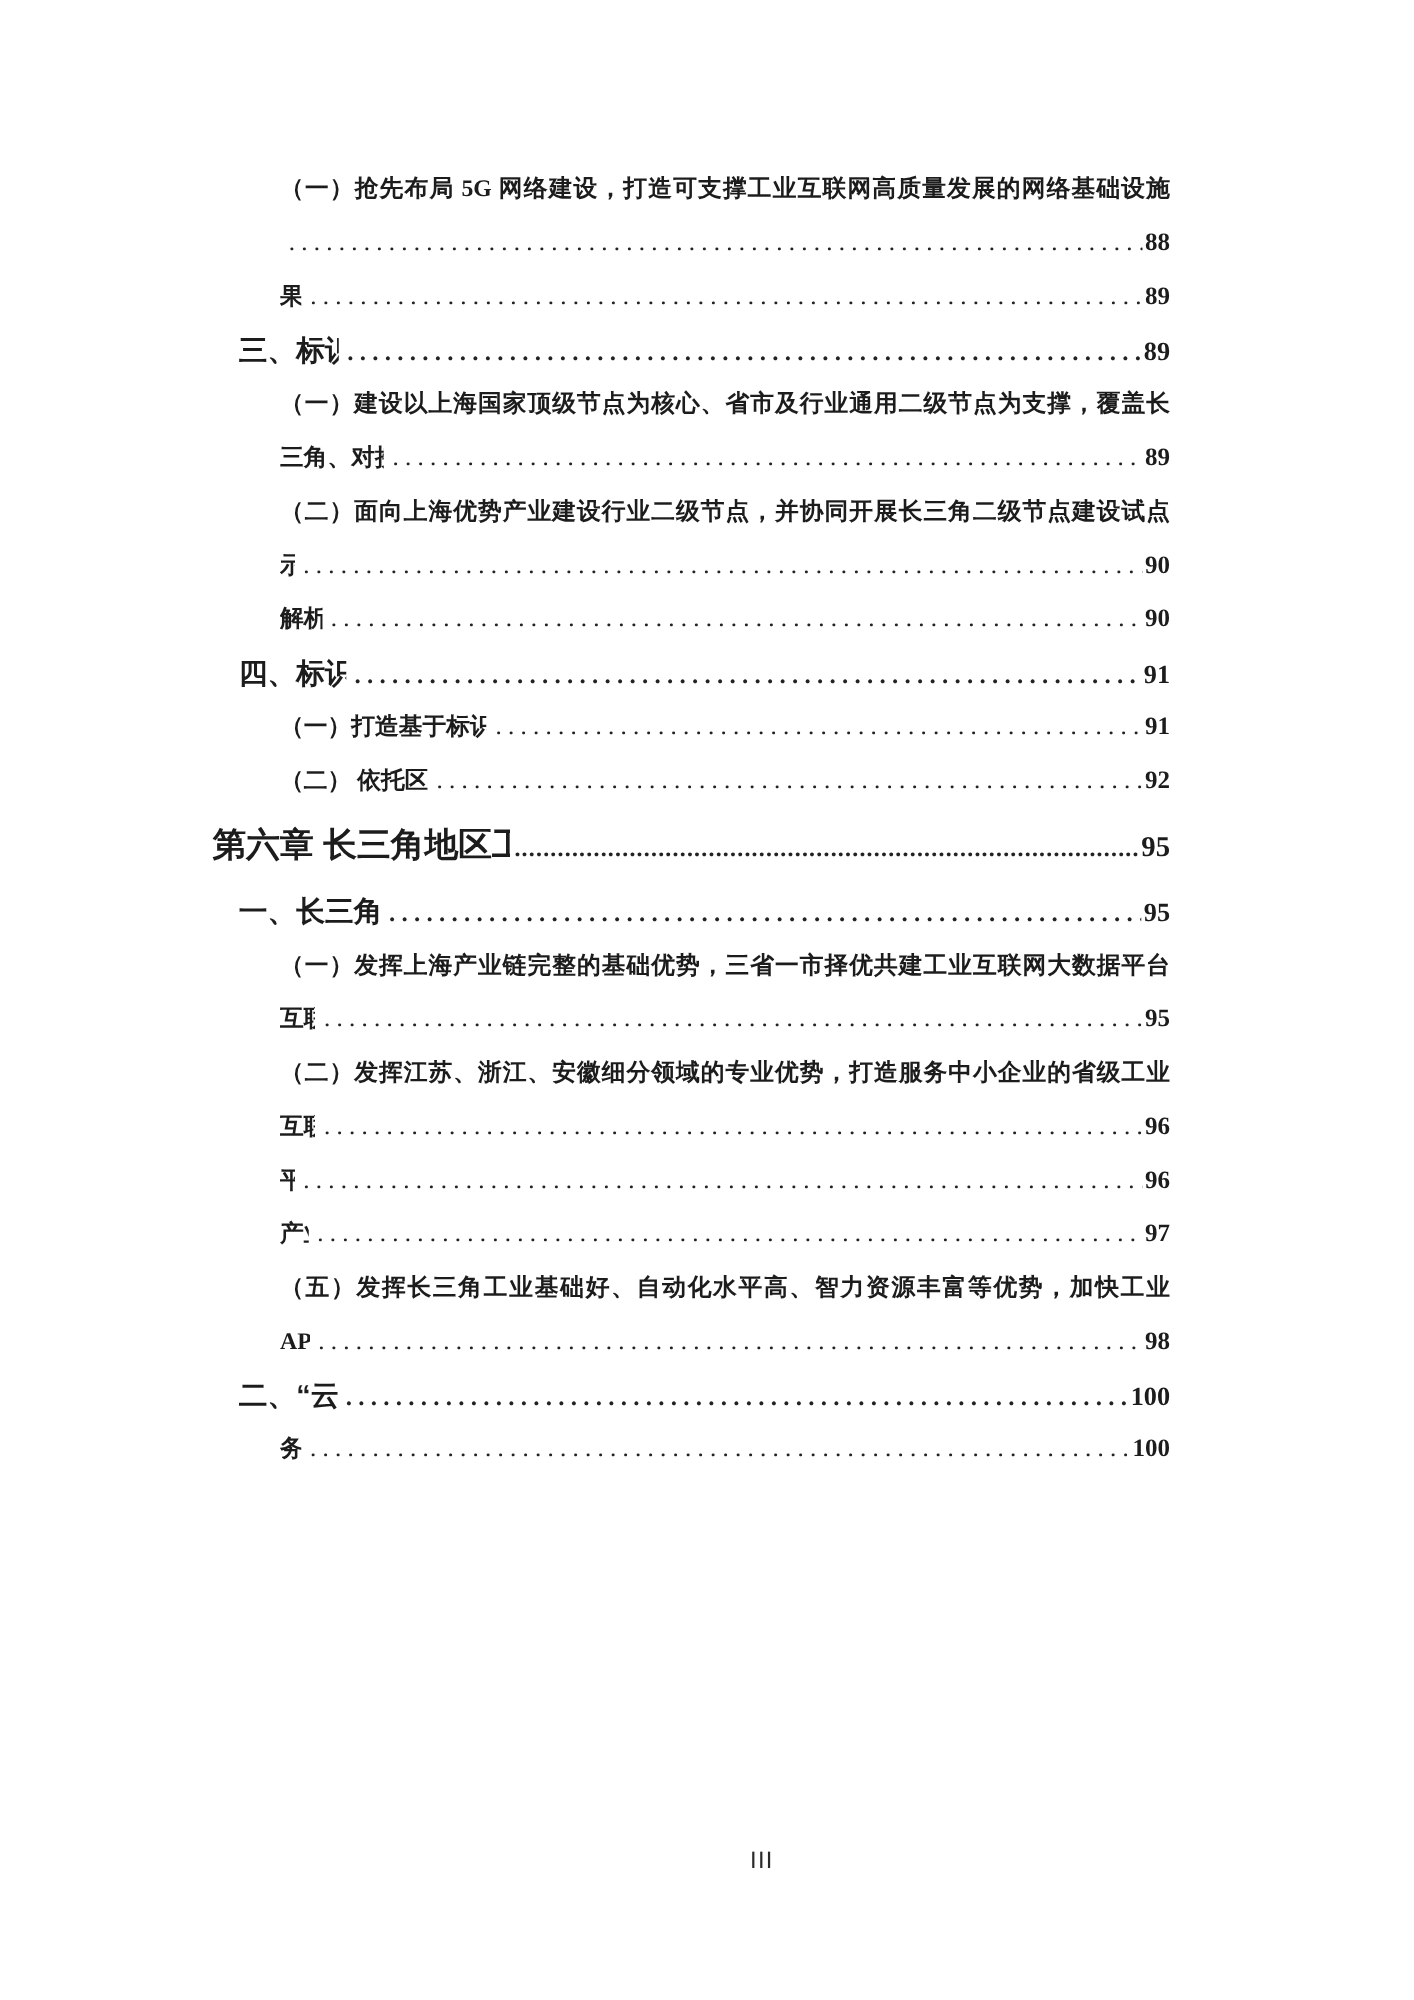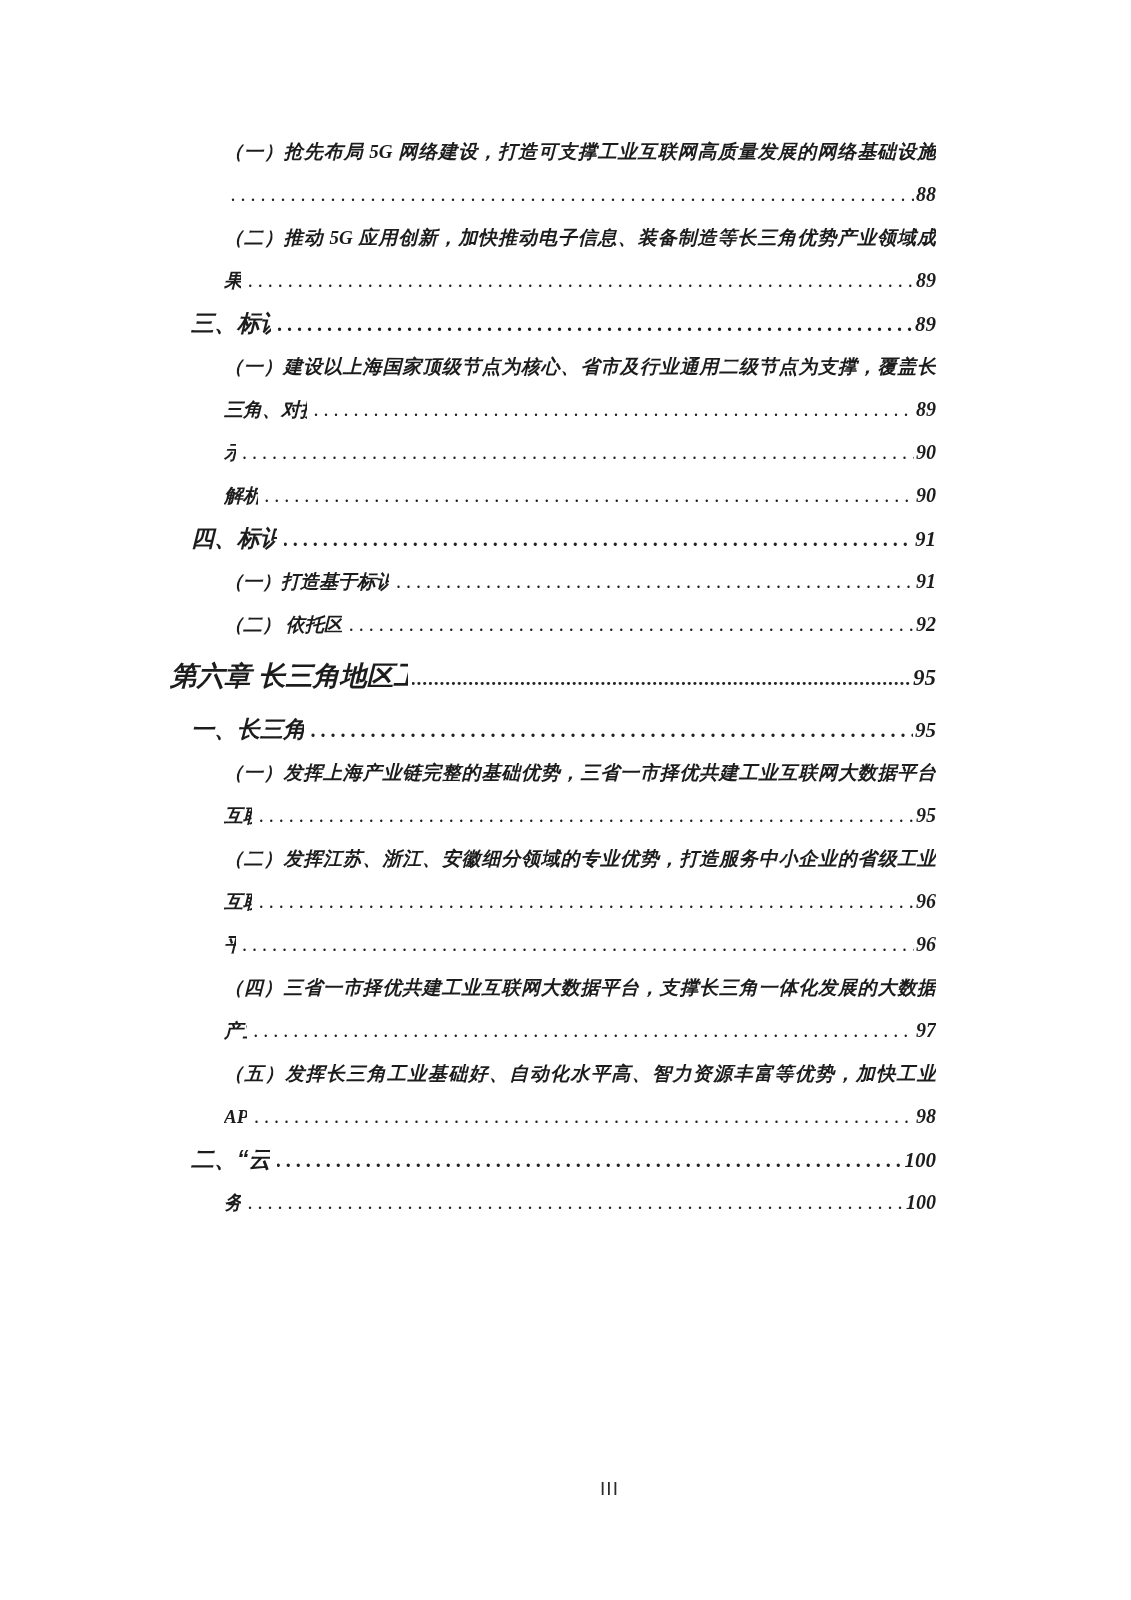--- a/index.html
+++ b/index.html
@@ -21,21 +21,20 @@
     left: 170px;
     top: 130px;
     width: 766px;
   }
   .entry { margin: 0; }
 
   .line {
     line-height: 43px;
     height: 43px;
     overflow: hidden;
-    font-style: italic;
   }
   .line.full {
     text-align: justify;
     text-align-last: justify;
   }
   .line.last {
     display: flex;
     align-items: baseline;
   }
   .line.last .text {
@@ -122,21 +121,20 @@
   <div class="content" id="toc">
       <div class="entry level-item">
         <div class="line full">（一）抢先布局 5G 网络建设，打造可支撑工业互联网高质量发展的网络基础设施</div>
         <div class="line last">
           <span class="text"></span>
           <span class="dots">............................................................................................................................................................................................................................</span>
           <span class="pagenum">88</span>
         </div>
       </div>
       <div class="entry level-item">
-        <div class="line full">（二）推动 5G 应用创新，加快推动电子信息、装备制造等长三角优势产业领域成</div>
         <div class="line last">
           <span class="text">果转化</span>
           <span class="dots">............................................................................................................................................................................................................................</span>
           <span class="pagenum">89</span>
         </div>
       </div>
       <div class="entry level-section">
         <div class="line last">
           <span class="text">三、标识解析体系建设工程</span>
           <span class="dots">............................................................................................................................................................................................................................</span>
@@ -145,20 +143,21 @@
       </div>
       <div class="entry level-item">
         <div class="line full">（一）建设以上海国家顶级节点为核心、省市及行业通用二级节点为支撑，覆盖长</div>
         <div class="line last">
           <span class="text">三角、对接国际的区域标识解析体系</span>
           <span class="dots">............................................................................................................................................................................................................................</span>
           <span class="pagenum">89</span>
         </div>
       </div>
       <div class="entry level-item">
+        <div class="line full">（二）面向上海优势产业建设行业二级节点，并协同开展长三角二级节点建设试点</div>
         <div class="line last">
           <span class="text">示范</span>
           <span class="dots">............................................................................................................................................................................................................................</span>
           <span class="pagenum">90</span>
         </div>
       </div>
       <div class="entry level-item">
         <div class="line last">
           <span class="text">解析集成创新</span>
           <span class="dots">............................................................................................................................................................................................................................</span>
@@ -217,21 +216,20 @@
         </div>
       </div>
       <div class="entry level-item">
         <div class="line last">
           <span class="text">平台</span>
           <span class="dots">............................................................................................................................................................................................................................</span>
           <span class="pagenum">96</span>
         </div>
       </div>
       <div class="entry level-item">
-        <div class="line full">（四）三省一市择优共建工业互联网大数据平台，支撑长三角一体化发展的大数据</div>
         <div class="line last">
           <span class="text">产业高地</span>
           <span class="dots">............................................................................................................................................................................................................................</span>
           <span class="pagenum">97</span>
         </div>
       </div>
       <div class="entry level-item">
         <div class="line full">（五）发挥长三角工业基础好、自动化水平高、智力资源丰富等优势，加快工业</div>
         <div class="line last">
           <span class="text">APP 培育</span>

